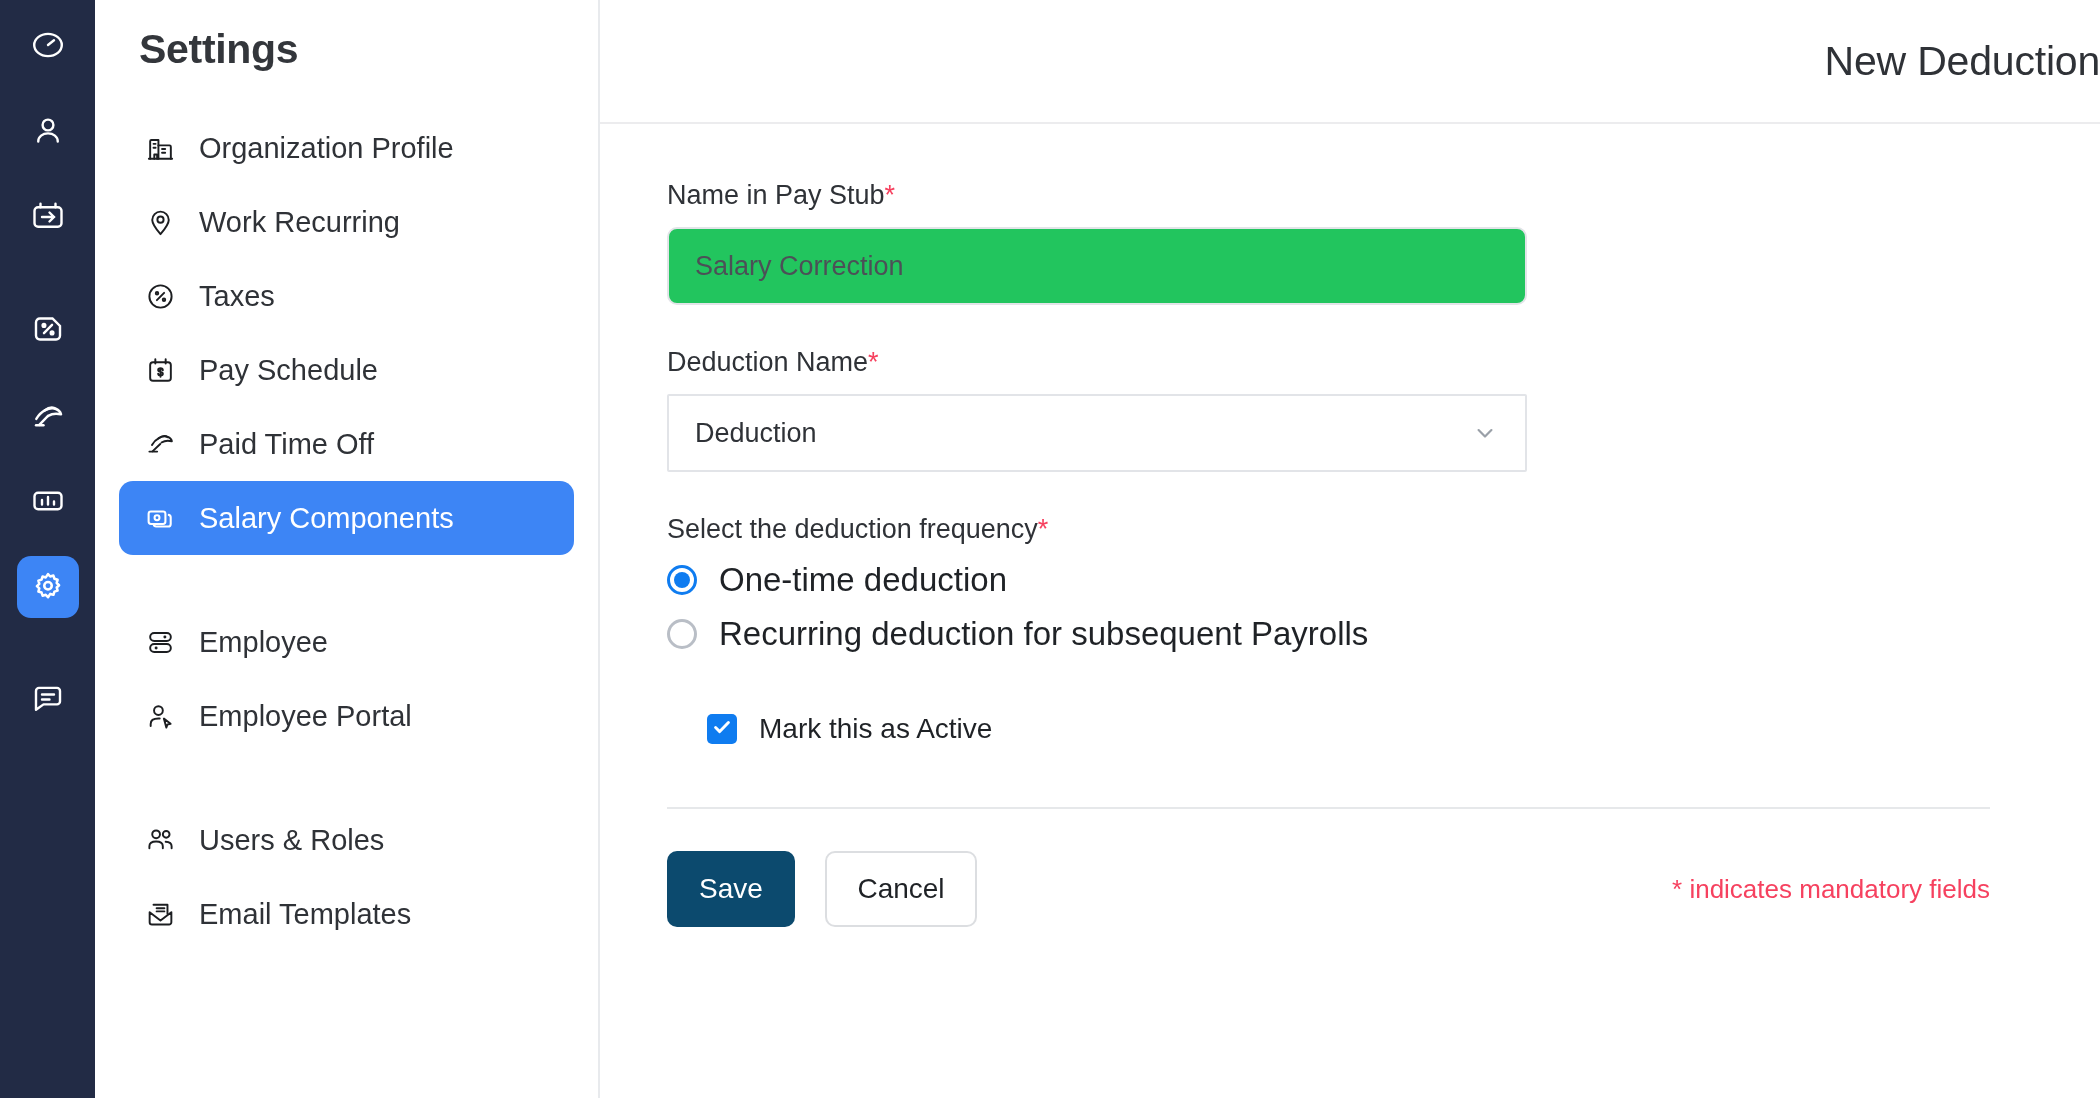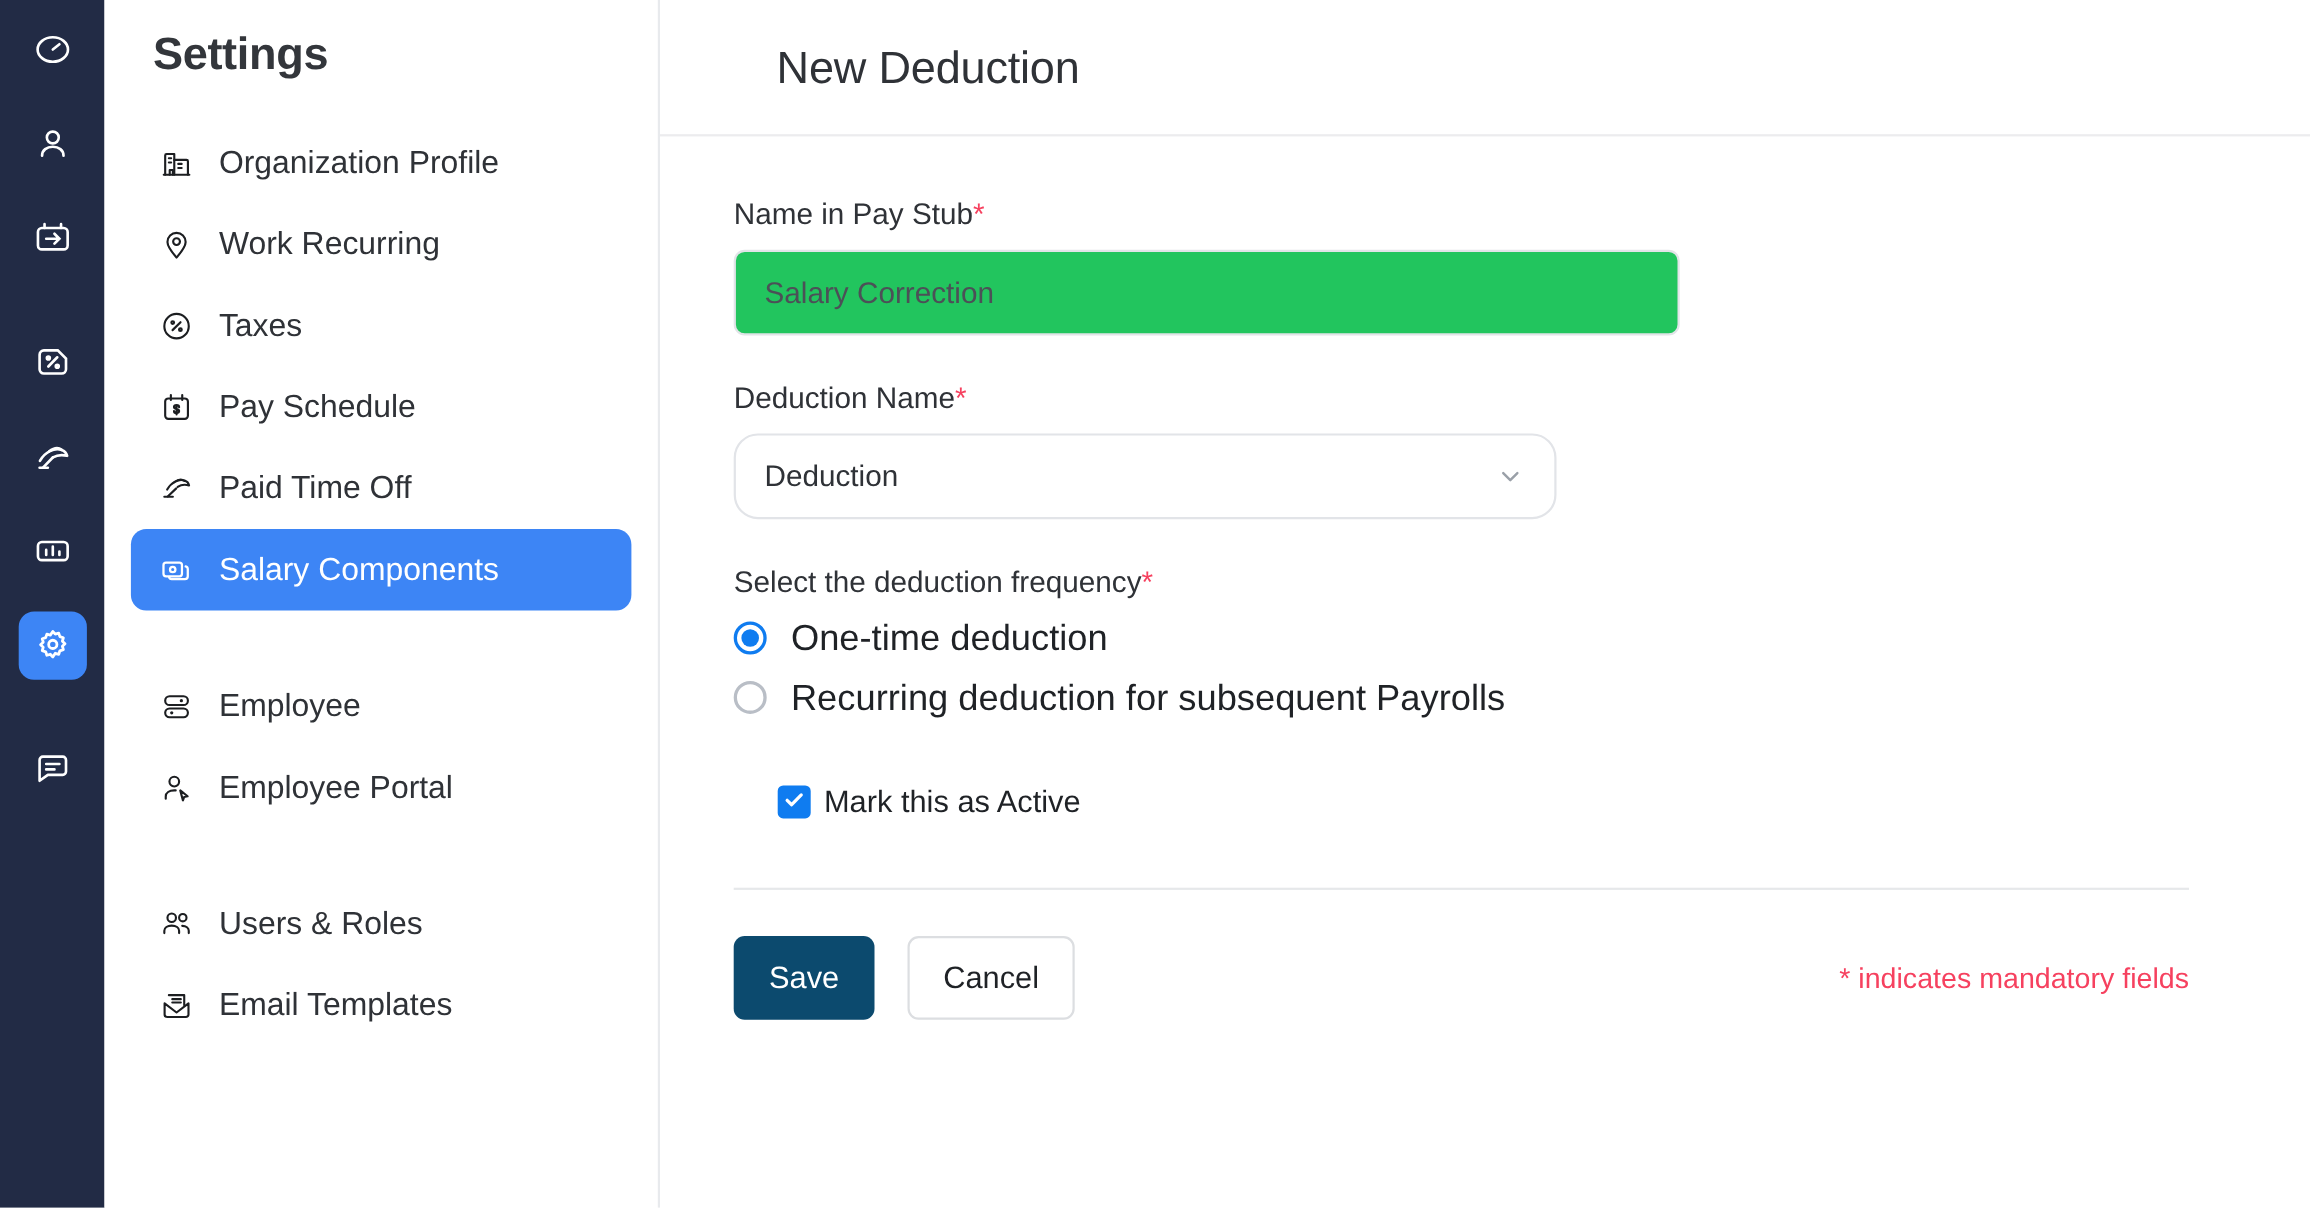--- a/index.html
+++ b/index.html
@@ -65,20 +65,21 @@
   .nav-item.selected .nav-icon { color: #ffffff; }
   .nav-spacer-lg { height: 50px; }
 
   
   .main { flex: 1; display: flex; flex-direction: column; background: #fff; }
   .main-header {
     height: 124px;
     border-bottom: 2px solid #ececee;
     display: flex; align-items: center;
     padding-left: 106px;
+    justify-content: flex-end;
   }
   .main-title {
     font-size: 41px; font-weight: 400; color: #2f3237;
     letter-spacing: -0.2px;
   }
   .form { padding: 56px 0 0 67px; }
 
   .field-label {
     font-size: 27px; color: #2f3237;
     margin-bottom: 16px; display: block;
@@ -90,22 +91,22 @@
     border: 2px solid #e2e4e8; border-radius: 10px;
     background: #22c55e;
     font-size: 27px; color: #4c5057;
     padding: 0 26px;
     display: flex; align-items: center;
   }
 
   .field-block { margin-bottom: 42px; }
 
   .select {
-    width: 748px; height: 78px;
-    border: 2px solid #e2e4e8; border-radius: 22px;
+    width: 860px; height: 78px;
+    border: 2px solid #e2e4e8; border-radius: 2px;
     background: #fff;
     font-size: 27px; color: #2f3237;
     padding: 0 26px;
     display: flex; align-items: center; justify-content: space-between;
   }
   .chev { color: #9aa0a8; display: flex; }
 
   .radio-group { margin-top: 6px; }
   .radio-row {
     display: flex; align-items: center; gap: 22px;
@@ -118,21 +119,21 @@
     display: flex; align-items: center; justify-content: center;
   }
   .radio.checked { border-color: #0f7cf0; }
   .radio.checked::after {
     content: ""; width: 16px; height: 16px;
     border-radius: 50%; background: #0f7cf0;
   }
   .radio-label { font-size: 33px; color: #1f2226; }
 
   .check-row {
-    display: flex; align-items: center; gap: 12px;
+    display: flex; align-items: center; gap: 22px;
     margin-top: 60px;
     padding-left: 40px;
   }
   .checkbox {
     width: 30px; height: 30px; border-radius: 5px;
     background: #0f7cf0; flex: 0 0 30px;
     display: flex; align-items: center; justify-content: center;
   }
   .check-label { font-size: 28px; color: #1f2226; }
 

